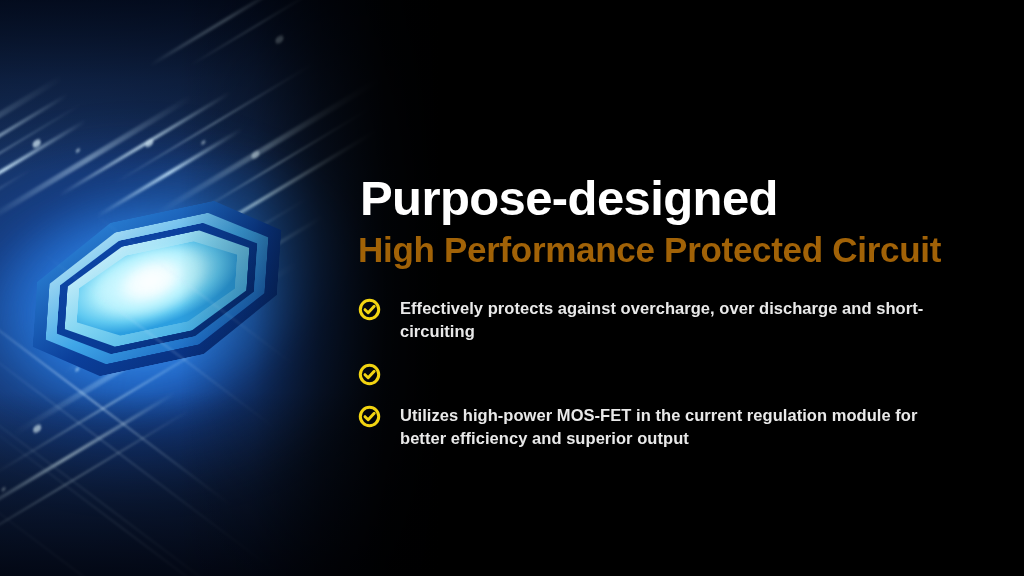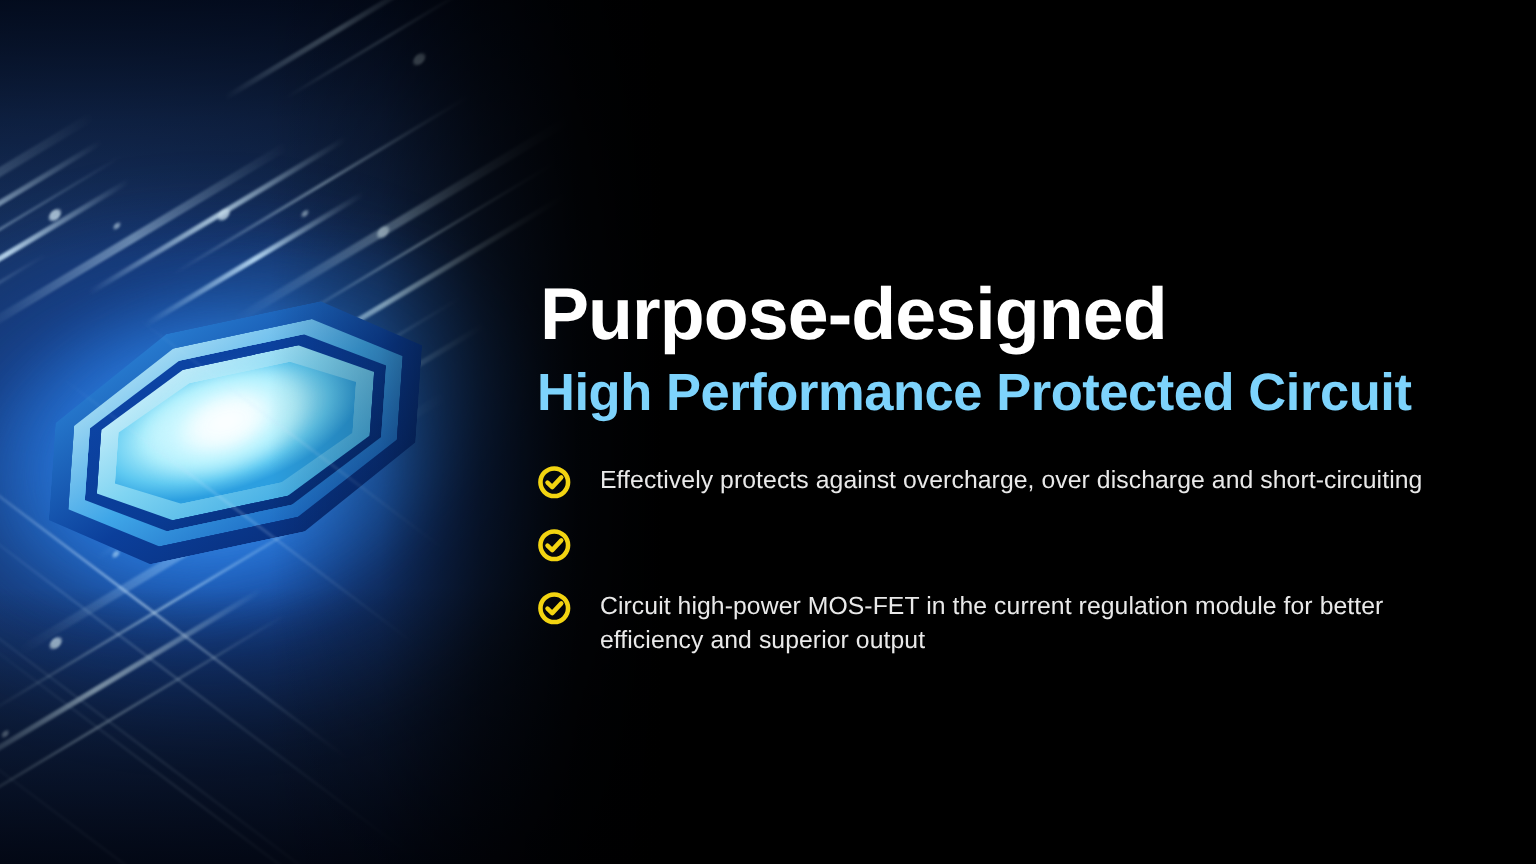--- a/index.html
+++ b/index.html
@@ -126,40 +126,40 @@
     height:2px;
     background:linear-gradient(90deg, rgba(180,215,255,0), rgba(200,230,255,.55), rgba(180,215,255,0));
     transform:rotate(37deg);
     transform-origin:left center;
     filter:blur(.8px);
   }
 
   
   .content {
     position:absolute;
-    left:358px; top:16px;
+    left:358px; top:4px;
     width:620px; height:416px;
   }
   .title {
     position:absolute;
     left:2px; top:170px;
     font-size:49px;
     font-weight:700;
     letter-spacing:-.6px;
     color:#ffffff;
     line-height:1;
     white-space:nowrap;
   }
   .subtitle {
     position:absolute;
     left:0px; top:228px;
     font-size:35px;
     font-weight:700;
     letter-spacing:-.3px;
-    color:#7dd3fc;
+    color:#a16207;
     line-height:1;
     white-space:nowrap;
   }
 
   .bullets {
     position:absolute;
     left:0px; top:293px;
     width:600px;
   }
   .bullet {
@@ -173,21 +173,21 @@
     flex:0 0 auto;
     width:23px; height:23px;
     margin-top:1px;
     position:relative;
   }
   .check svg { display:block; width:23px; height:23px; }
 
   .bullet-text {
     margin-left:19px;
     font-size:16.5px;
-    font-weight:400;
+    font-weight:700;
     color:#e9e9e9;
     line-height:1.42;
     letter-spacing:.05px;
   }
 </style>
 </head>
 <body>
 
 <div id="slide">
 
@@ -281,19 +281,19 @@
         </span>
       </div>
 
       <div class="bullet">
         <span class="check">
           <svg viewBox="0 0 24 24">
             <circle cx="12" cy="12" r="9.6" fill="none" stroke="#F2D411" stroke-width="3.2"></circle>
             <path d="M7.3 12.2 L10.6 15.4 L16.9 8.6" fill="none" stroke="#F2D411" stroke-width="3.1" stroke-linecap="round" stroke-linejoin="round"></path>
           </svg>
         </span>
-        <span class="bullet-text" style="max-width:545px;">Circuit high-power MOS-FET in the current regulation module for better efficiency and superior output</span>
+        <span class="bullet-text" style="max-width:545px;">Utilizes high-power MOS-FET in the current regulation module for better efficiency and superior output</span>
       </div>
 
     </div>
   </div>
 
 </div>
 
 </body></html>

